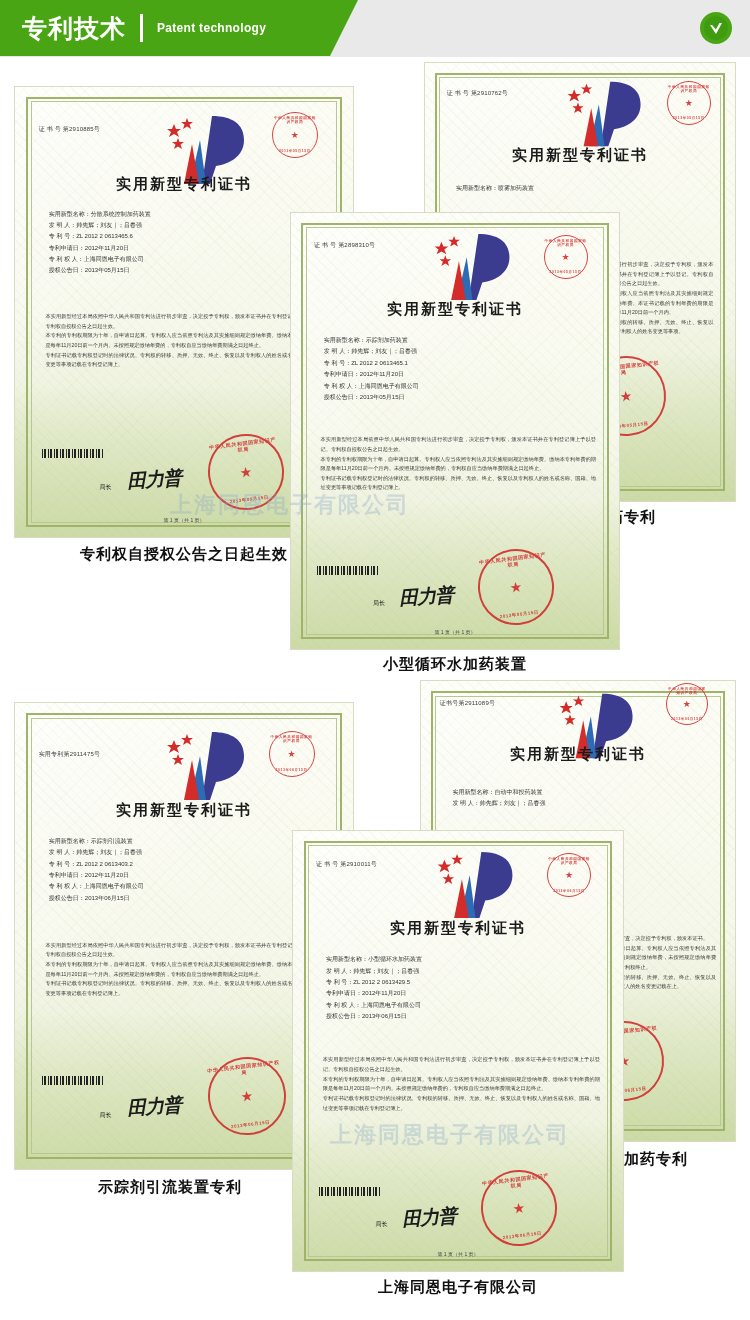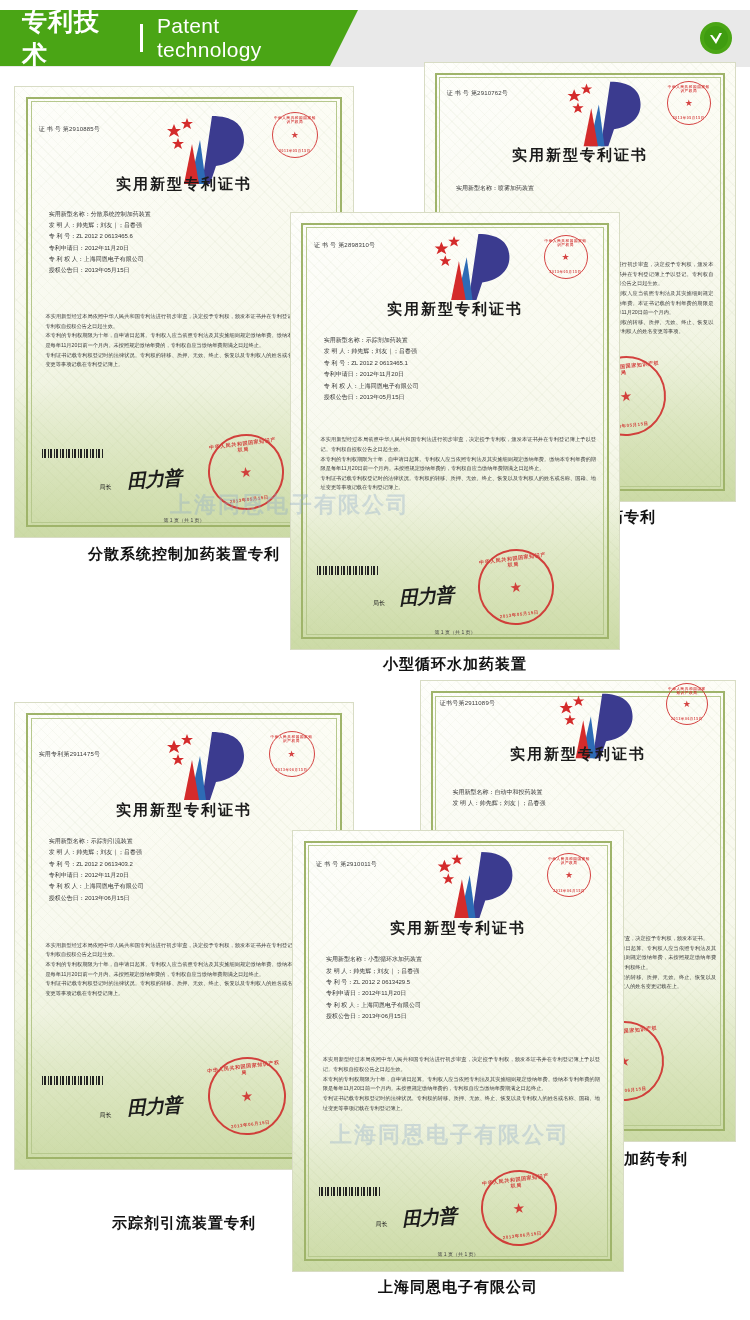--- a/index.html
+++ b/index.html
@@ -5,21 +5,21 @@
   html,body{margin:0;padding:0;}
   body{
     width:750px;height:1320px;
     background:#ffffff;
     font-family:"Liberation Sans","DejaVu Sans",sans-serif;
     position:relative;overflow:hidden;
   }
 
   
   .header{
-    position:absolute;left:0;top:10px;width:750px;height:57px;
+    position:absolute;left:0;top:0;width:750px;height:57px;
     background:#e9e9e9;
   }
   .header-banner{
     position:absolute;left:0;top:0;height:56px;width:330px;
     background:#4aa515;
     display:flex;align-items:center;
   }
   .header-banner:after{
     content:"";position:absolute;right:-28px;top:0;
     width:0;height:0;
@@ -27,21 +27,21 @@
     border-right:28px solid transparent;
   }
   .header-cn{
     color:#ffffff;font-size:25px;font-weight:bold;
     margin-left:22px;letter-spacing:1px;
   }
   .header-div{
     width:3px;height:28px;background:#ffffff;margin:0 14px;
   }
   .header-en{
-    color:#ffffff;font-size:21px;letter-spacing:.3px;
+    color:#ffffff;font-size:12px;letter-spacing:.3px;font-weight:bold;
   }
   .header-logo{
     position:absolute;right:18px;top:12px;width:32px;height:32px;
     border-radius:50%;background:#4aa515;
     display:flex;align-items:center;justify-content:center;
   }
   .header-logo svg{display:block;}
 
   
   .cert{
@@ -229,21 +229,21 @@
       <div class="inner">
         <span class="arc-top">中华人民共和国国家知识产权局</span>
         <span class="star">★</span>
         <span class="arc-bot">2013年05月15日</span>
       </div>
     </div>
 
     <div class="page-no" style="top:95.5%;">第 1 页（共 1 页）</div>
   </div>
 </div>
-<div class="caption" style="left:14px;top:545px;width:340px;">分散系统控制加药装置专利</div>
+<div class="caption" style="left:14px;top:545px;width:340px;">专利权自授权公告之日起生效</div>
 
 <div class="cert" style="left:424px;top:62px;width:312px;height:440px;">
   <div class="cert-paper">
     <div class="guilloche"></div>
     <div class="paper-shade"></div>
     <div class="frame-out"></div>
     <div class="frame-in"></div>
 
     <div class="cert-no" style="left:7%;top:6%;">证 书 号 第2910762号</div>
 
@@ -402,21 +402,21 @@
 
     <div class="seal" style="left:57%;top:76%;width:78px;height:78px;transform:rotate(-7deg);">
       <div class="inner">
         <span class="arc-top">中华人民共和国国家知识产权局</span>
         <span class="star">★</span>
         <span class="arc-bot">2013年06月15日</span>
       </div>
     </div>
   </div>
 </div>
-<div class="caption" style="left:14px;top:1178px;width:340px;margin-top:36px;">示踪剂引流装置专利</div>
+<div class="caption" style="left:0;top:1178px;width:340px;">示踪剂引流装置专利</div>
 
 <div class="cert" style="left:420px;top:680px;width:316px;height:462px;">
   <div class="cert-paper">
     <div class="guilloche"></div>
     <div class="paper-shade"></div>
     <div class="frame-out"></div>
     <div class="frame-in"></div>
 
     <div class="cert-no" style="left:6%;top:4%;">证书号第2911089号</div>
 

